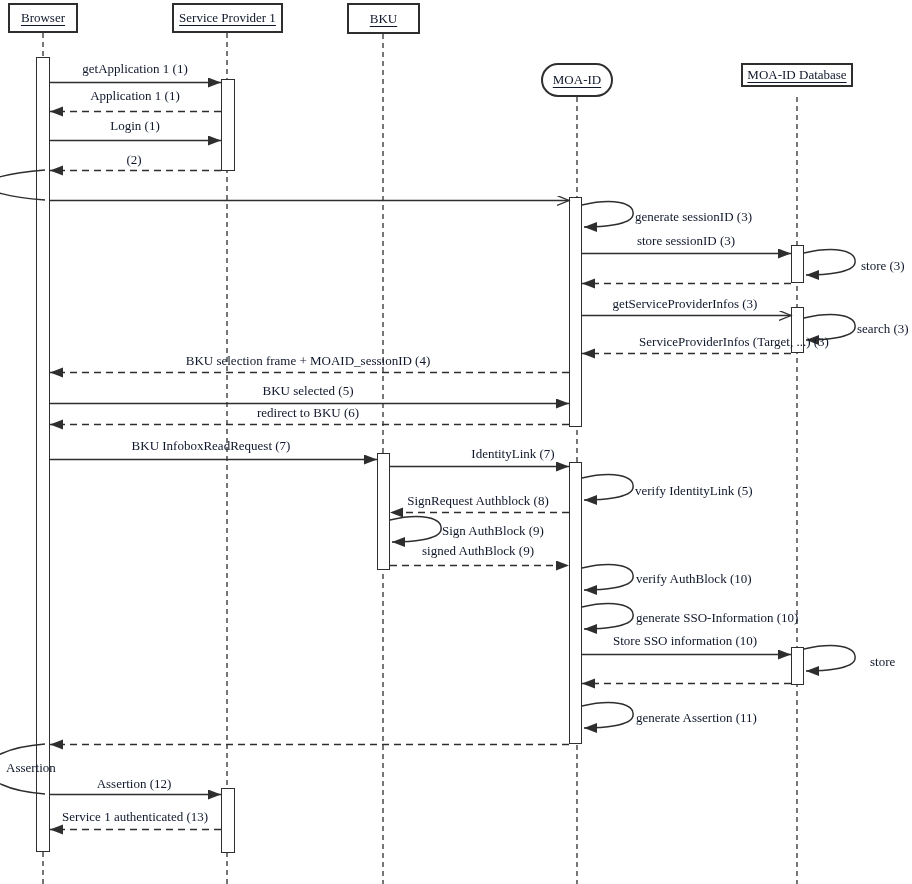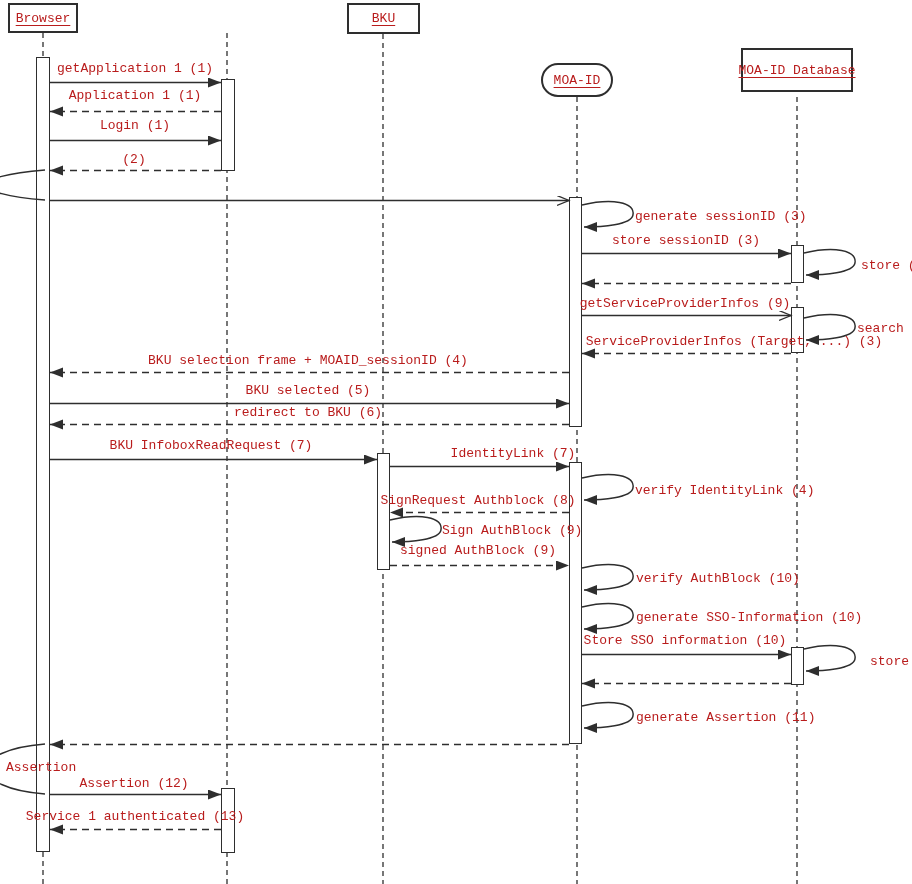--- a/index.html
+++ b/index.html
@@ -1,18 +1,18 @@
 <!DOCTYPE html>
 <html><head>
 <meta charset="utf-8">
 <style>
   html,body{margin:0;padding:0;background:#ffffff;}
   #diagram{
     position:relative;width:912px;height:884px;background:#ffffff;
-    font-family:Liberation Mono, monospace;color:#b91c1c;overflow:hidden;
+    font-family:Liberation Serif, serif;color:#0f172a;overflow:hidden;
   }
   #svg-under,#svg-over{position:absolute;left:0;top:0;width:912px;height:884px;}
   #svg-under{z-index:1;}
   #svg-over{z-index:3;}
   .actor{
     position:absolute;z-index:2;box-sizing:border-box;
     border:2px solid #2e2e2e;background:#ffffff;
     display:flex;align-items:center;justify-content:center;
     font-size:13px;text-decoration:underline;text-underline-offset:3px;
     text-decoration-thickness:1.2px;white-space:nowrap;
@@ -77,52 +77,53 @@
       <path d="M 582,478 C 612,471 635,475 633,488 C 631,498 602,500 584,500" class="edge" marker-end="url(#arrow-filled)"></path>
       <path d="M 390,520 C 420,513 443,517 441,530 C 439,540 410,542 392,542" class="edge" marker-end="url(#arrow-filled)"></path>
       <path d="M 582,568 C 612,561 635,565 633,578 C 631,588 602,590 584,590" class="edge" marker-end="url(#arrow-filled)"></path>
       <path d="M 582,607 C 612,600 635,604 633,617 C 631,627 602,629 584,629" class="edge" marker-end="url(#arrow-filled)"></path>
       <path d="M 804,649 C 834,642 857,646 855,659 C 853,669 824,671 806,671" class="edge" marker-end="url(#arrow-filled)"></path>
       <path d="M 582,706 C 612,699 635,703 633,716 C 631,726 602,728 584,728" class="edge" marker-end="url(#arrow-filled)"></path>
       <path d="M 45,170 C -32,176 -32,194 45,200" class="edge"></path>
       <path d="M 45,744 C -32,750 -32,788 45,794" class="edge"></path>
     </svg>
 <div class="actor" style="left: 8px; top: 3px; width: 70px; height: 30px;">Browser</div>
+    <div class="actor" style="left: 172px; top: 3px; width: 111px; height: 30px;">Service Provider 1</div>
     <div class="actor" style="left: 347px; top: 3px; width: 73px; height: 31px;">BKU</div>
     <div class="actor" style="left: 541px; top: 63px; width: 72px; height: 34px; border-radius: 17px;">MOA-ID</div>
-    <div class="actor" style="left: 741px; top: 48px; width: 112px; height: 44px;">MOA-ID Database</div>
+    <div class="actor" style="left: 741px; top: 63px; width: 112px; height: 24px;">MOA-ID Database</div>
     <div class="activation" style="left: 36px; top: 57px; width: 14px; height: 795px;"></div>
     <div class="activation" style="left: 221px; top: 79px; width: 14px; height: 92px;"></div>
     <div class="activation" style="left: 221px; top: 788px; width: 14px; height: 65px;"></div>
     <div class="activation" style="left: 377px; top: 453px; width: 13px; height: 117px;"></div>
     <div class="activation" style="left: 569px; top: 197px; width: 13px; height: 230px;"></div>
     <div class="activation" style="left: 569px; top: 462px; width: 13px; height: 282px;"></div>
     <div class="activation" style="left: 791px; top: 245px; width: 13px; height: 38px;"></div>
     <div class="activation" style="left: 791px; top: 307px; width: 13px; height: 46px;"></div>
     <div class="activation" style="left: 791px; top: 647px; width: 13px; height: 38px;"></div>
     <div class="msg-label" style="left: 135px; top: 69px;">getApplication 1 (1)</div>
     <div class="msg-label" style="left: 135px; top: 96px;">Application 1 (1)</div>
     <div class="msg-label" style="left: 135px; top: 126px;">Login (1)</div>
     <div class="msg-label" style="left: 134px; top: 160px;">(2)</div>
     <div class="msg-label" style="left: 686px; top: 241px;">store sessionID (3)</div>
-    <div class="msg-label" style="left: 685px; top: 304px;">getServiceProviderInfos (9)</div>
+    <div class="msg-label" style="left: 685px; top: 304px;">getServiceProviderInfos (3)</div>
     <div class="msg-label" style="left: 686px; top: 342px; margin-left: 48px;">ServiceProviderInfos (Target, ...) (3)</div>
     <div class="msg-label" style="left: 308px; top: 361px;">BKU selection frame + MOAID_sessionID (4)</div>
     <div class="msg-label" style="left: 308px; top: 391px;">BKU selected (5)</div>
     <div class="msg-label" style="left: 308px; top: 413px;">redirect to BKU (6)</div>
     <div class="msg-label" style="left: 211px; top: 446px;">BKU InfoboxReadRequest (7)</div>
     <div class="msg-label" style="left: 477px; top: 454px; margin-left: 36px;">IdentityLink (7)</div>
     <div class="msg-label" style="left: 478px; top: 501px;">SignRequest Authblock (8)</div>
     <div class="msg-label" style="left: 478px; top: 551px;">signed AuthBlock (9)</div>
     <div class="msg-label" style="left: 685px; top: 641px;">Store SSO information (10)</div>
     <div class="msg-label" style="left: 134px; top: 784px;">Assertion (12)</div>
     <div class="msg-label" style="left: 135px; top: 817px;">Service 1 authenticated (13)</div>
     <div class="msg-label loop-label" style="left: 635px; top: 217px;">generate sessionID  (3)</div>
     <div class="msg-label loop-label" style="left: 861px; top: 266px;">store (3)</div>
     <div class="msg-label loop-label" style="left: 857px; top: 329px;">search (3)</div>
-    <div class="msg-label loop-label" style="left: 635px; top: 491px;">verify IdentityLink (4)</div>
+    <div class="msg-label loop-label" style="left: 635px; top: 491px;">verify IdentityLink (5)</div>
     <div class="msg-label loop-label" style="left: 442px; top: 531px;">Sign AuthBlock (9)</div>
     <div class="msg-label loop-label" style="left: 636px; top: 579px;">verify AuthBlock (10)</div>
     <div class="msg-label loop-label" style="left: 636px; top: 618px;">generate SSO-Information (10)</div>
     <div class="msg-label loop-label" style="left: 870px; top: 662px;">store</div>
     <div class="msg-label loop-label" style="left: 636px; top: 718px;">generate Assertion (11)</div>
     <div class="msg-label loop-label" style="left: 6px; top: 768px;">Assertion</div>
   </div>
 
 </body></html>

